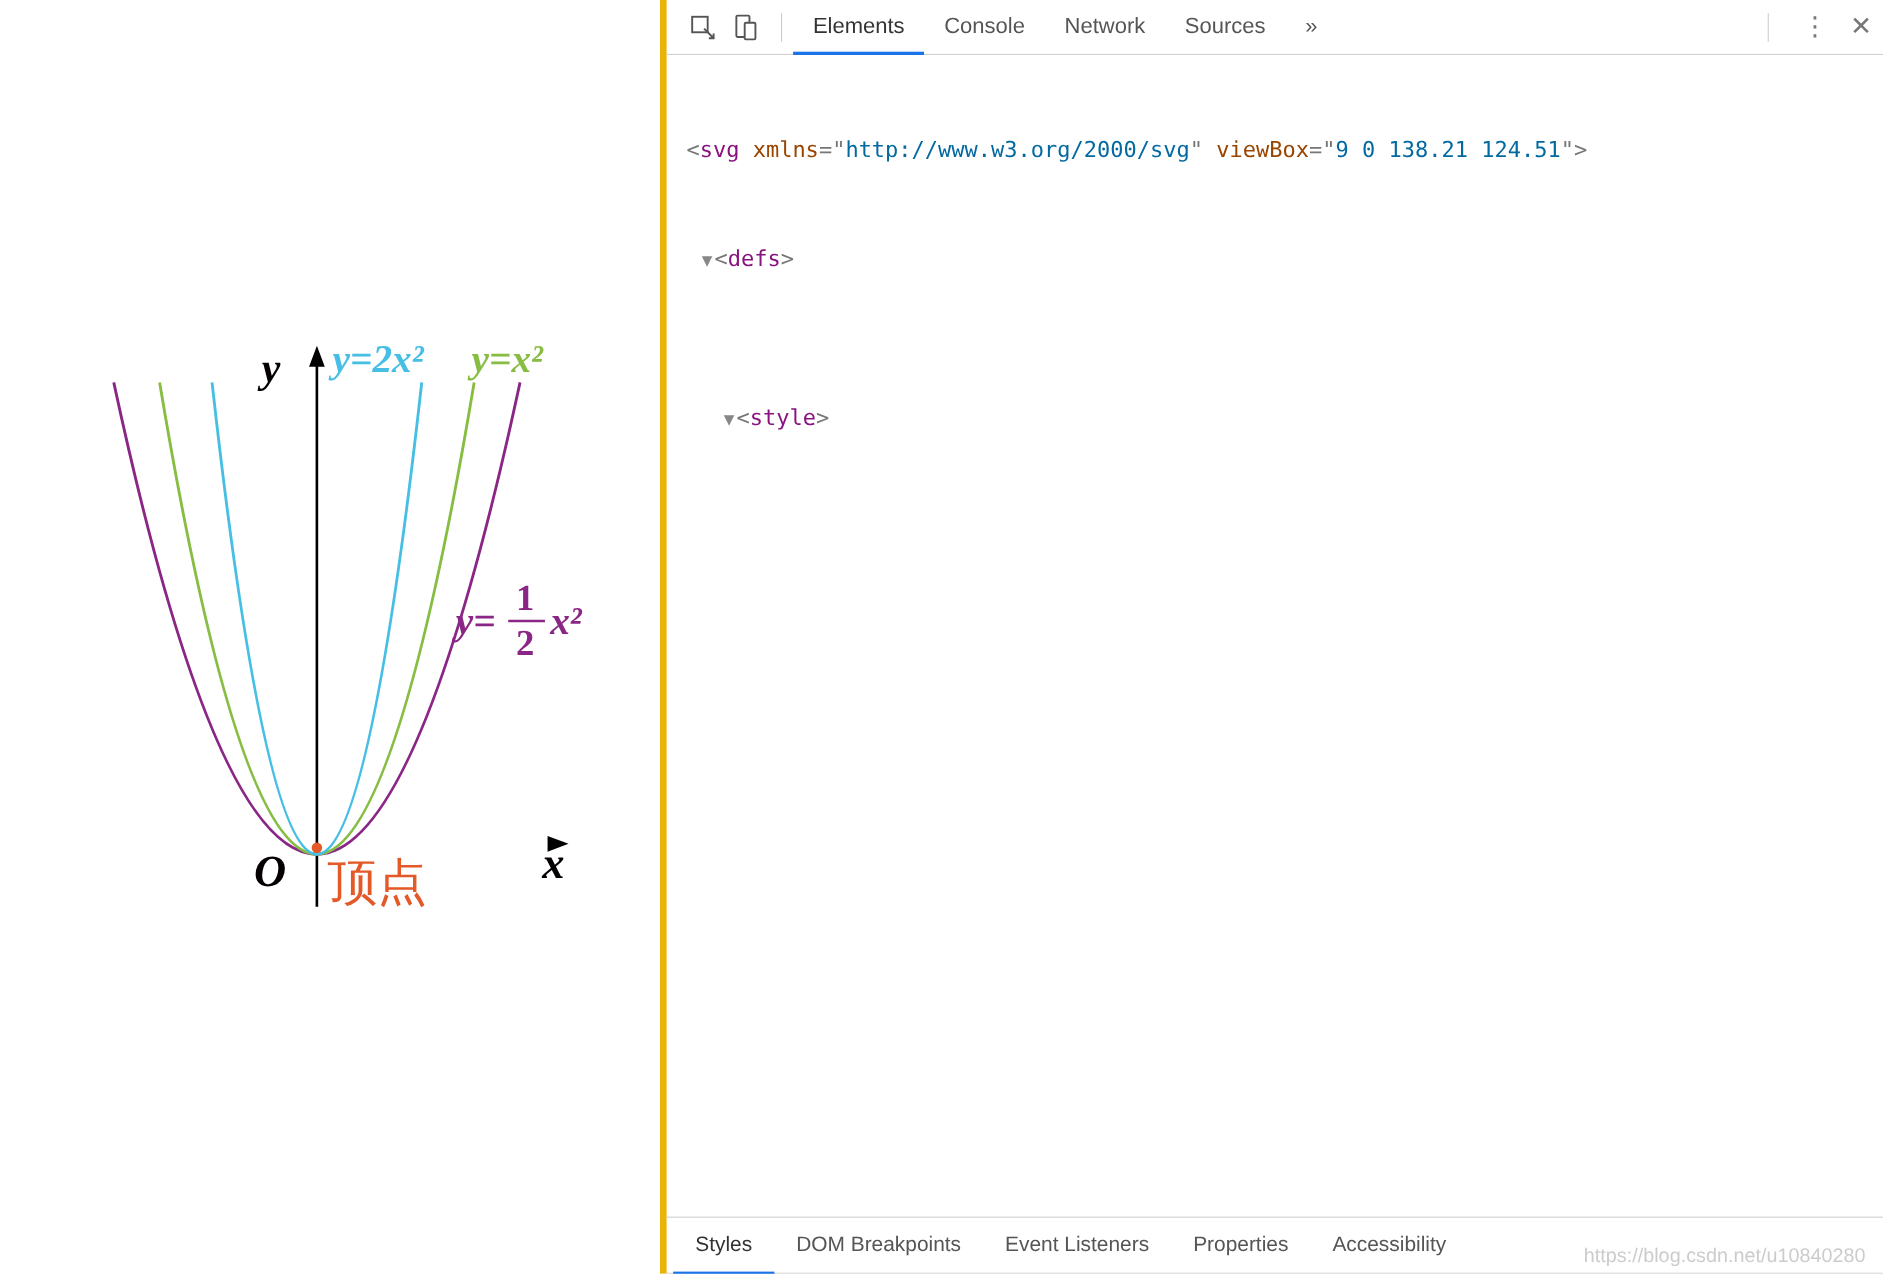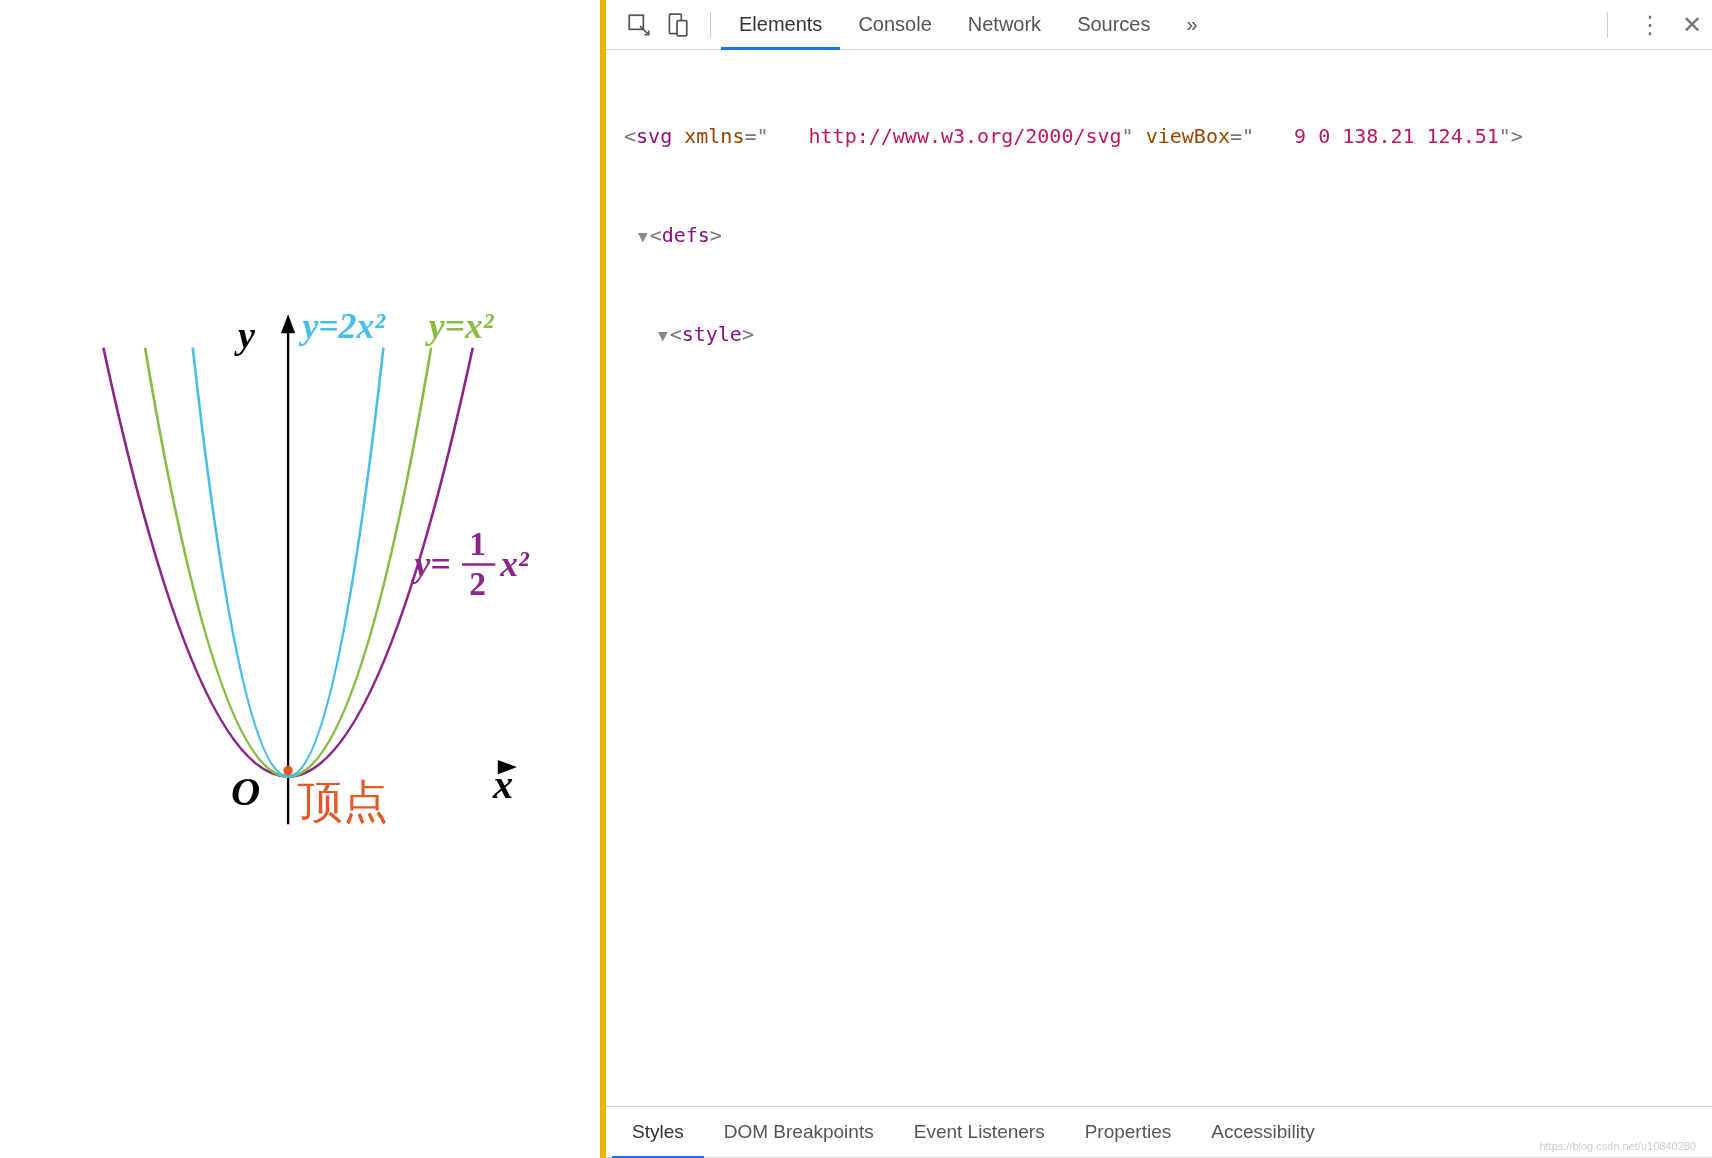--- a/index.html
+++ b/index.html
@@ -12,37 +12,37 @@
     .toolbar-icon-group { display: flex; gap: 12px; padding: 0 10px; }
     .toolbar-divider { width: 1px; height: 26px; background: #ccc; margin: 0 10px; }
     .tab { padding: 0 18px; height: 50px; display: flex; align-items: center; cursor: pointer; color: #555; position: relative; }
     .tab.active { color: #333; }
     .tab.active::after { content: ""; position: absolute; left: 0; right: 0; bottom: 0; height: 3px; background: #1a73e8; }
     .toolbar-end { margin-left: auto; display: flex; align-items: center; gap: 20px; color: #777; }
     .elements-panel { flex: 1; overflow: hidden; font-family: Menlo, Consolas, monospace; font-size: 20px; line-height: 1.65; padding: 4px 4px 0 18px; white-space: pre-wrap; word-break: break-word; }
     .twisty { color: #888; margin-right: 2px; font-size: 16px; }
     .tag { color: #881280; }
     .attr-name { color: #994500; }
-    .attr-value { color: #be185d; margin-left: 40px; }
+    .attr-value { color: #0369a1; }
     .punc { color: #777; }
     .bottom-tabs { height: 52px; display: flex; align-items: center; border-top: 1px solid #d0d0d0; border-bottom: 1px solid #d0d0d0; font-size: 19px; color: #555; padding-left: 6px; }
     .btab { padding: 0 20px; height: 52px; display: flex; align-items: center; cursor: pointer; position: relative; }
     .btab.active { color: #333; }
     .btab.active::after { content: ""; position: absolute; left: 0; right: 0; bottom: -1px; height: 3px; background: #1a73e8; }
     .styles-sub { display: flex; height: 700px; border-top: none; }
     .styles-left { width: 68%; border-right: 1px solid #d0d0d0; }
     .styles-right { flex: 1; }
     .filter-bar { height: 42px; border-bottom: 1px solid #d0d0d0; display: flex; align-items: center; font-family: Menlo, Consolas, monospace; font-size: 20px; color: #999; position: relative; }
     .filter-input { flex: 1; border: none; outline: none; font-family: inherit; font-size: inherit; color: #999; padding-left: 14px; background: transparent; }
     .hov-cls { padding: 0 8px; color: #555; letter-spacing: 1px; }
     .plus-icon { padding: 0 10px; color: #888; font-size: 24px; }
     .resizer { position: absolute; right: 2px; bottom: 0; width: 0; height: 0; border-left: 10px solid transparent; border-bottom: 10px solid #999; }
-    .watermark { position: absolute; bottom: 6px; right: 16px; color: #ccc; font-size: 11px; font-family: Arial; }
+    .watermark { position: absolute; bottom: 6px; right: 16px; color: #ccc; font-size: 18px; font-family: Arial; }
     .indent1 { padding-left: 14px; }
-    .indent2 { padding-left: 34px; }
+    .indent2 { padding-left: 34px; margin-top: 45px; }
     .svg-icon { width: 26px; height: 26px; }
     .nl { display: block; }
   </style>
 </head>
 <body>
 
 <div class="app">
 
   <div class="left-pane">
     <div class="svg-graph">

